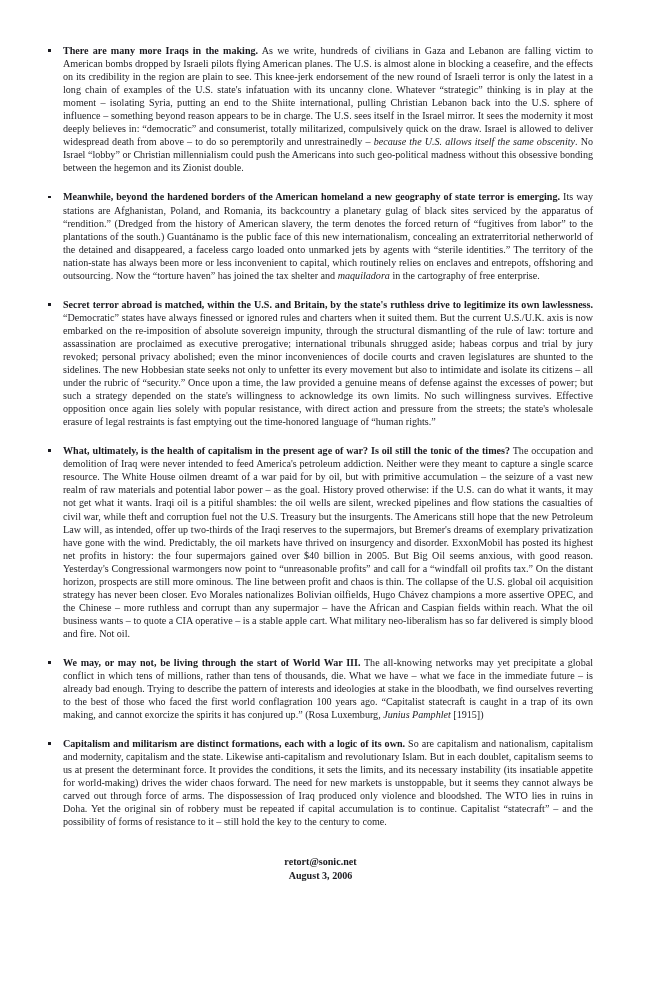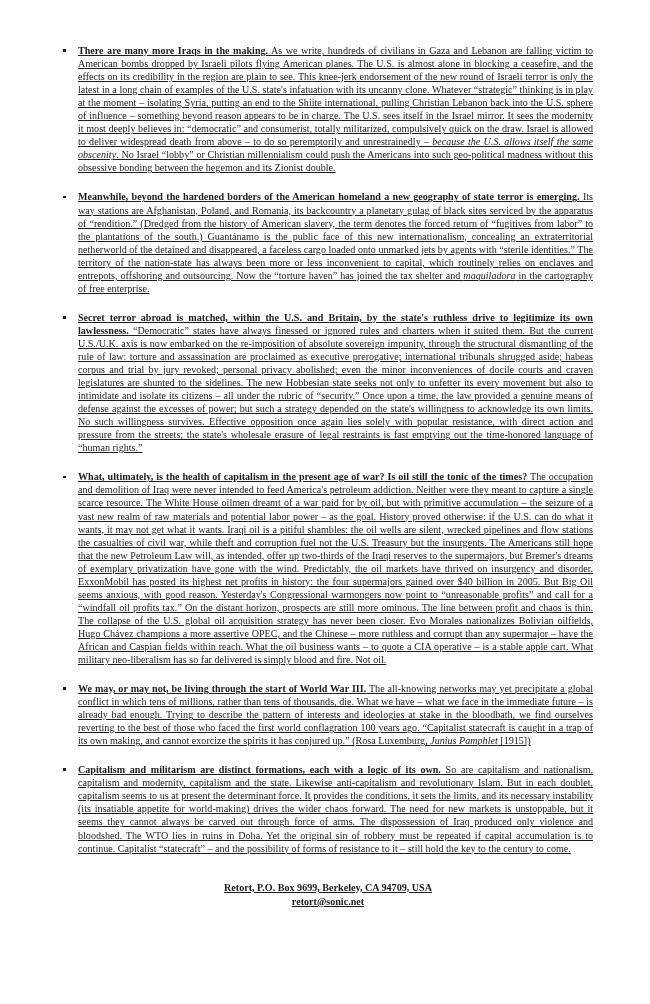--- a/index.html
+++ b/index.html
@@ -14,22 +14,21 @@
     font-family: "Liberation Serif", "DejaVu Serif", serif;
     color: #1b1b20;
     -webkit-font-smoothing: antialiased;
     overflow: hidden;
   }
   .page {
     position: relative;
     width: 650px;
     height: 1004px;
     box-sizing: border-box;
-    padding: 44px 57px 0 63px;
-    text-decoration: underline;
+    padding: 44px 57px 0 48px;
   }
   .bullet-list {
     list-style: none;
     margin: 0;
     padding: 0;
   }
   .bullet-item {
     position: relative;
     padding-left: 15px;
     margin: 0 0 16px 0;
@@ -99,17 +98,17 @@
       <span class="bullet-dot"></span><span class="lead">We may, or may not, be living through the start of World War III.</span><span class="body-text"> The all-knowing networks may yet precipitate a global conflict in which tens of millions, rather than tens of thousands, die. What we have – what we face in the immediate future – is already bad enough. Trying to describe the pattern of interests and ideologies at stake in the bloodbath, we find ourselves reverting to the best of those who faced the first world conflagration 100 years ago. “Capitalist statecraft is caught in a trap of its own making, and cannot exorcize the spirits it has conjured up.” (Rosa Luxemburg, </span><span class="it">Junius Pamphlet</span><span class="body-text"> [1915])</span>
     </li>
 
     <li class="bullet-item">
       <span class="bullet-dot"></span><span class="lead">Capitalism and militarism are distinct formations, each with a logic of its own.</span><span class="body-text"> So are capitalism and nationalism, capitalism and modernity, capitalism and the state. Likewise anti-capitalism and revolutionary Islam. But in each doublet, capitalism seems to us at present the determinant force. It provides the conditions, it sets the limits, and its necessary instability (its insatiable appetite for world-making) drives the wider chaos forward. The need for new markets is unstoppable, but it seems they cannot always be carved out through force of arms. The dispossession of Iraq produced only violence and bloodshed. The WTO lies in ruins in Doha. Yet the original sin of robbery must be repeated if capital accumulation is to continue. Capitalist “statecraft” – and the possibility of forms of resistance to it – still hold the key to the century to come.</span><span class="it"></span><span class="body-text"></span>
     </li>
 
   </ul>
 
   <div class="footer">
-    <div>Retort, P.O. Box 9699, Berkeley, CA 94709, USA</div>
     <div>retort@sonic.net</div>
+    <div>August 3, 2006</div>
   </div>
 
 </div>
 
 </body></html>

